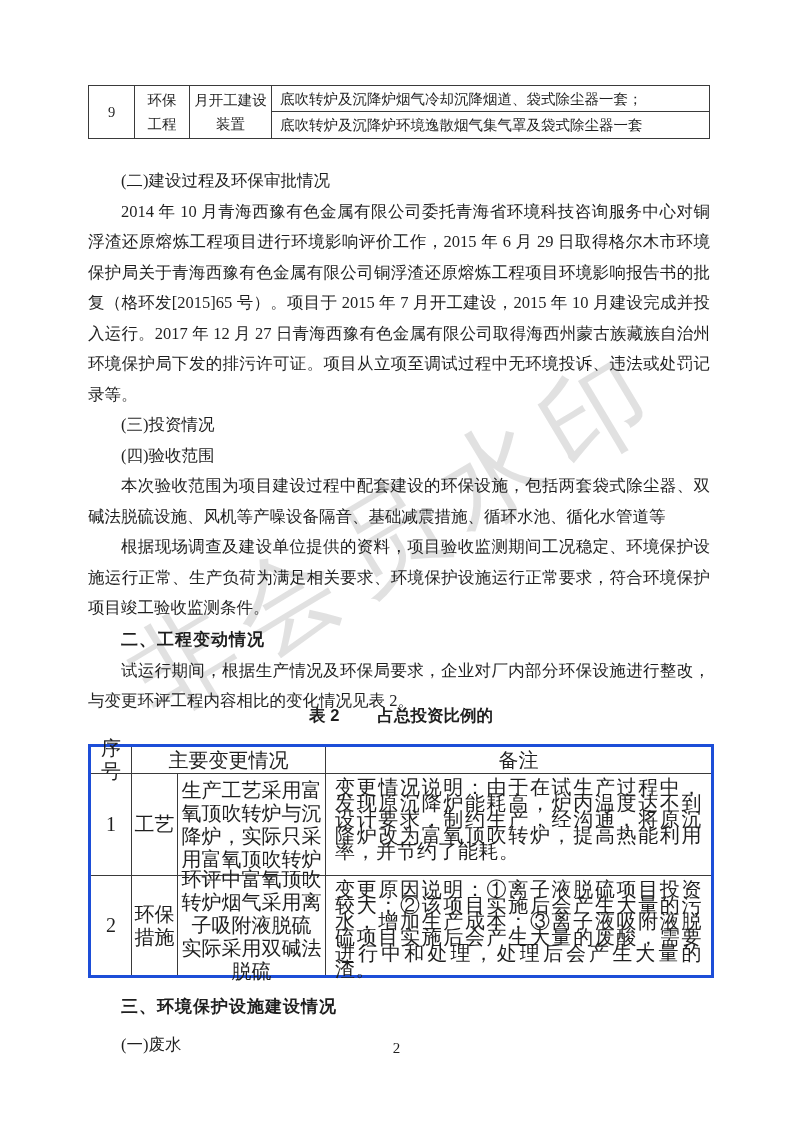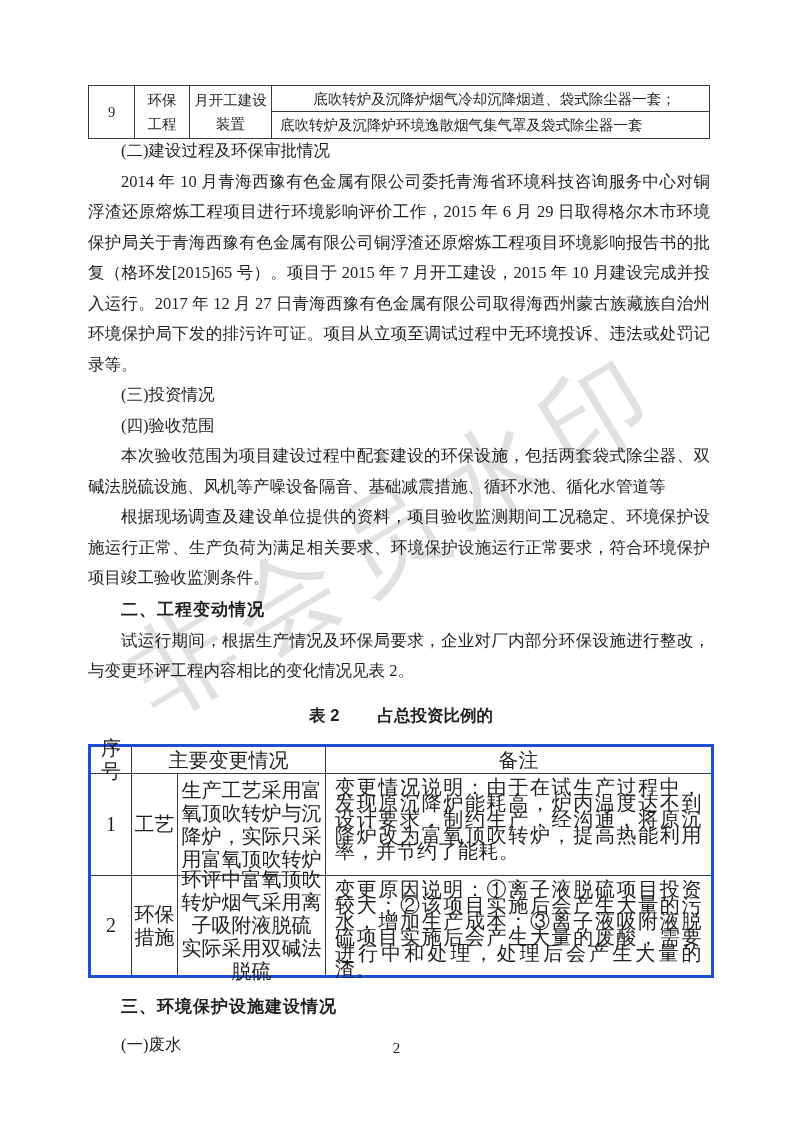--- a/index.html
+++ b/index.html
@@ -23,24 +23,24 @@
     font-size:14.5px; z-index:1; background:transparent;
   }
   .t1 .cell {
     display:flex; align-items:center; justify-content:center; text-align:center;
     white-space:pre-line; line-height:24px; height:52px; box-sizing:border-box;
   }
   .t1 .cell + .cell { border-left:1px solid #3a3a3a; }
   .t1 .col4 { display:flex; flex-direction:column; border-left:1px solid #3a3a3a; }
   .t1 .l { height:26px; line-height:26px; padding-left:8px; box-sizing:border-box;
            white-space:nowrap; overflow:hidden; text-align:left; }
-  .t1 .l:first-child { border-bottom:1px solid #3a3a3a;text-align:center; }
+  .t1 .l:first-child { border-bottom:1px solid #3a3a3a; }
   
   .flowA {
-    position:absolute; left:88px; top:136px; width:622px; z-index:1;
+    position:absolute; left:88px; top:166px; width:622px; z-index:1;
     font-size:16.5px; line-height:30.5px; text-align:justify;
   }
   .flowA p { margin:0; text-indent:33px; }
   .mt7 { margin-top:7px; }
   .mt3 { margin-top:3px; }
   .hbold {
     font-family:"Liberation Sans","DejaVu Sans",sans-serif;
     font-weight:bold; font-size:17px; letter-spacing:1px; line-height:32px;
   }
   

